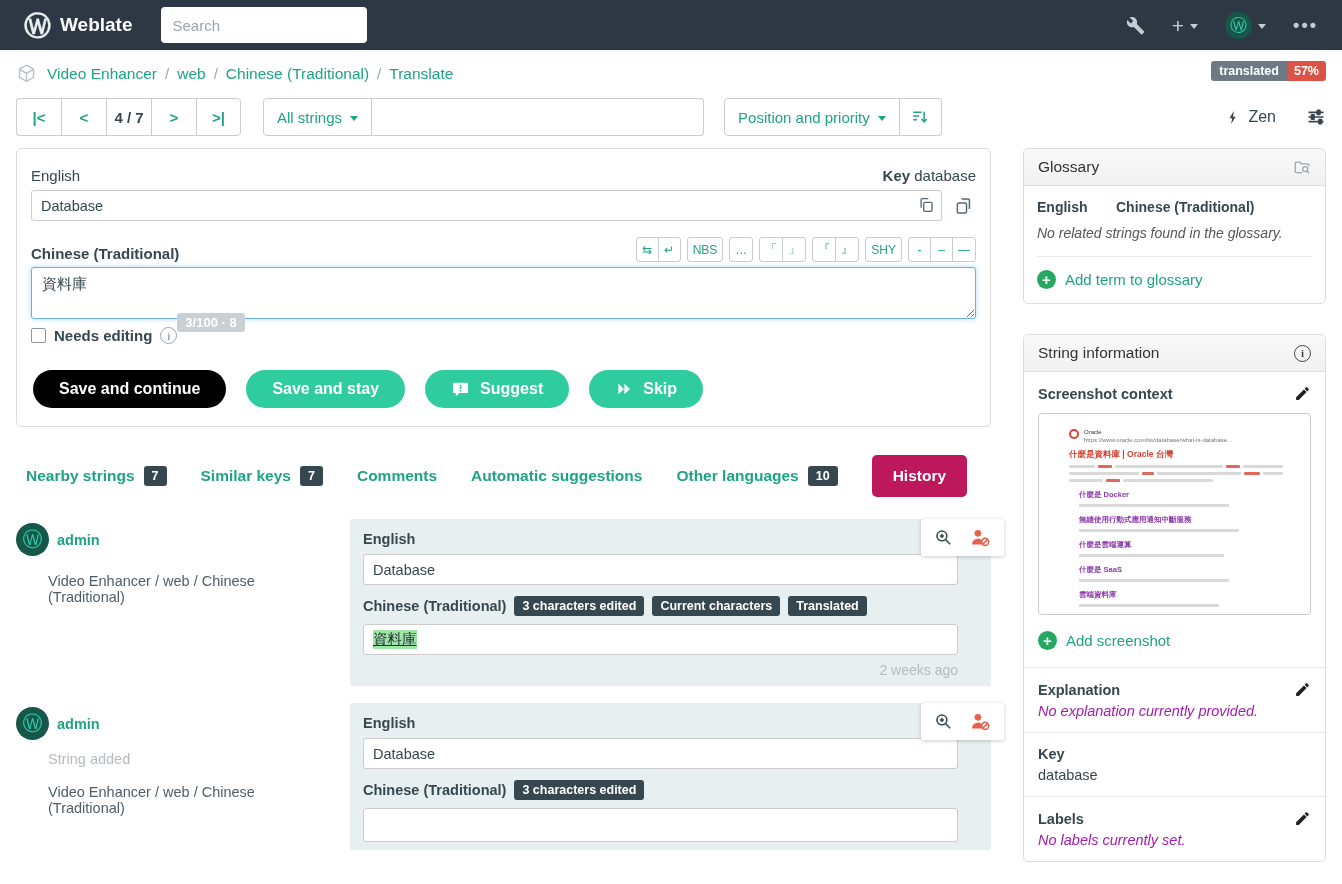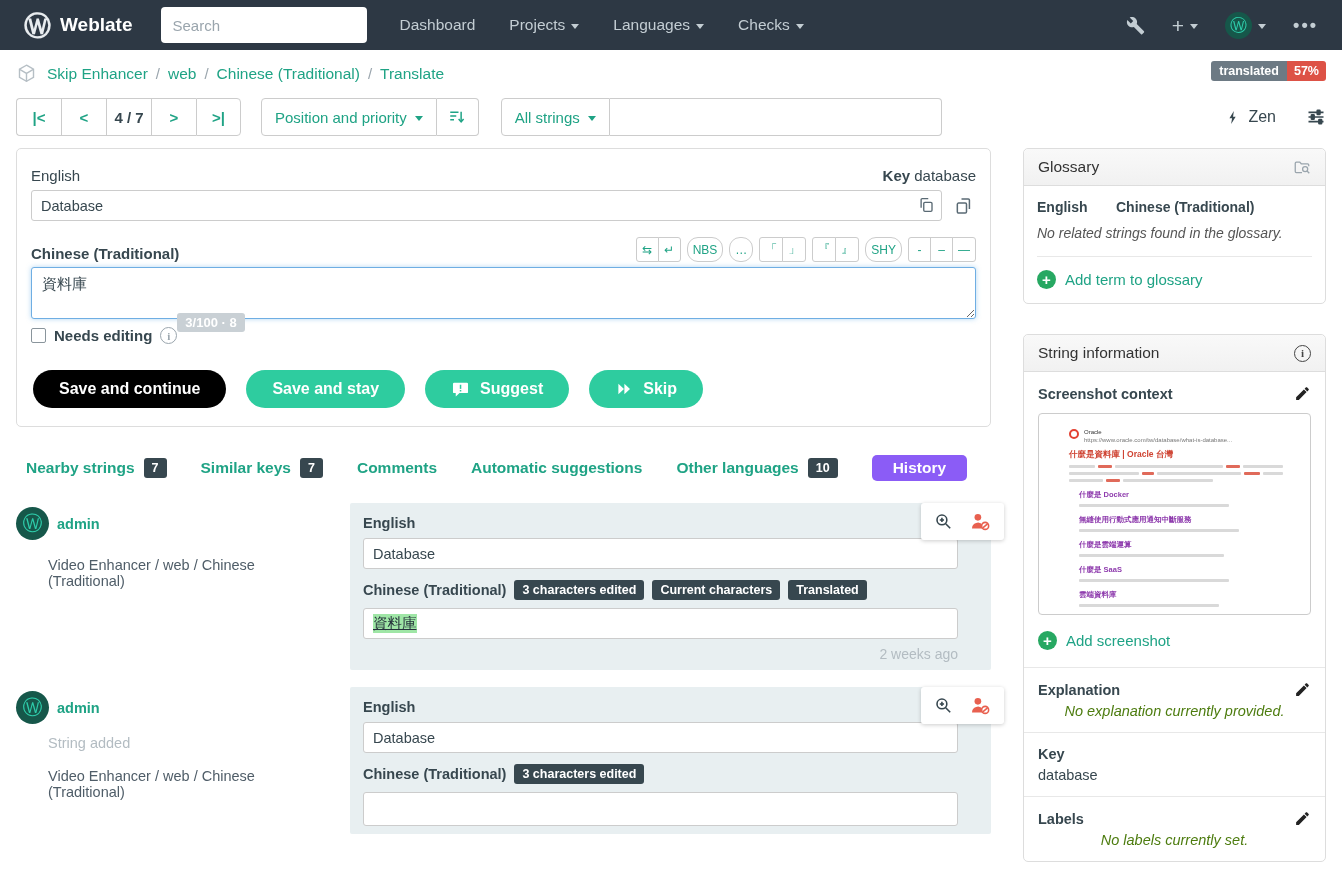--- a/index.html
+++ b/index.html
@@ -79,21 +79,21 @@
     align-items:center; padding:2px; }
   .t-row3 { display:flex; justify-content:space-between; align-items:flex-end; margin-top:16px; }
   .bold-label { font-weight:bold; font-size:15px; color:#37474f; }
   .chars { display:flex; gap:6px; }
   .char-grp { display:inline-flex; }
   .char-btn { min-width:23px; height:25px; padding:0 5px; border:1px solid #ccc; background:#fff;
     color:#1fa385; font-size:12px; display:inline-flex; align-items:center; justify-content:center;
     margin-left:-1px; cursor:pointer; }
   .char-grp .char-btn:first-child { margin-left:0; border-radius:3px 0 0 3px; }
   .char-grp .char-btn:last-child { border-radius:0 3px 3px 0; }
-  .char-grp .char-btn:only-child { border-radius:11px; }
+  .char-grp .char-btn:only-child { border-radius:3px; }
   .t-area { margin-top:5px; width:100%; height:52px; border:1px solid #6faee3; border-radius:3px;
     box-shadow:0 0 5px rgba(102,175,233,.5); padding:7px 10px; font-size:15px; font-family:inherit;
     color:#37474f; resize:vertical; outline:none; }
   .t-row5 { display:flex; align-items:flex-start; margin-top:5px; }
   .needs { display:flex; align-items:center; gap:8px; font-weight:bold; font-size:15px; cursor:pointer; }
   .cbx { width:15px; height:15px; border:1px solid #8a959c; border-radius:2px; background:#fff; }
   .info-i { width:17px; height:17px; border-radius:50%; border:1.5px solid #9aa5ad; color:#9aa5ad;
     font-size:11px; font-weight:bold; display:inline-flex; align-items:center; justify-content:center;
     font-family:"Liberation Serif", serif; }
   .count-badge { background:#c9d0d5; color:#fff; font-weight:bold; font-size:13px;
@@ -104,21 +104,21 @@
     font-family:inherit; }
   .pill-dark { background:#000000; }
   .pill-green { background:#2ecc9f; }
 
   
   .tabs { display:flex; align-items:center; gap:34px; margin:28px 10px 22px; }
   .tab { color:#1fa385; font-weight:bold; font-size:15.5px; display:flex; align-items:center;
     gap:9px; cursor:pointer; }
   .tab-badge { background:#37474f; color:#fff; font-size:12.5px; font-weight:bold;
     padding:3px 8px; border-radius:3px; }
-  .tab-active { background:#8b5cf6; color:#fff; padding:4px 21px; border-radius:5px; }
+  .tab-active { background:#be185d; color:#fff; padding:12px 21px; border-radius:5px; }
 
   
   .entry { display:flex; margin-bottom:17px; }
   .entry-left { width:334px; flex:none; padding-top:4px; }
   .e-user { display:flex; align-items:center; gap:8px; }
   .avatar { width:33px; height:33px; border-radius:50%; background:#16574a; color:#2eccaa;
     display:flex; align-items:center; justify-content:center;
     font-family:"DejaVu Sans", sans-serif; font-size:20px; cursor:pointer; }
   .e-name { color:#1fa385; font-weight:bold; font-size:14.5px; cursor:pointer; }
   .e-action { color:#b3bcc2; font-size:14.5px; margin:11px 0 0 32px; }
@@ -144,21 +144,21 @@
     border-bottom:1px solid #e8e8e8; }
   .add-link { display:flex; align-items:center; gap:9px; color:#1fa385; font-size:15px;
     padding:13px 0 8px; cursor:pointer; }
   .plus-circle { width:19px; height:19px; border-radius:50%; background:#27a862; color:#fff;
     display:flex; align-items:center; justify-content:center; font-size:15px; font-weight:bold;
     line-height:1; flex:none; }
   .si-sec { padding:13px 14px; border-bottom:1px solid #e8e8e8; }
   .si-sec:last-child { border-bottom:none; }
   .si-head { display:flex; justify-content:space-between; align-items:center; font-weight:bold;
     font-size:14.5px;text-align:right; }
-  .si-italic { font-style:italic; color:#4d7c0f; font-size:14.5px; margin-top:5px;text-align:center; }
+  .si-italic { font-style:italic; color:#a21caf; font-size:14.5px; margin-top:5px; }
   .si-value { font-size:14.5px; margin-top:5px; }
 
   
   .thumb { border:1px solid #ccc; border-radius:4px; margin-top:11px; height:202px; overflow:hidden;
     background:#fff; padding:14px 12px 10px 30px; cursor:pointer; }
   .th-site { display:flex; align-items:flex-start; gap:5px; }
   .th-favicon { width:10px; height:10px; border:2.5px solid #e34132; border-radius:50%; margin-top:1px; flex:none; }
   .th-sitename { font-size:6px; color:#333; line-height:1.4; }
   .th-url { font-size:6px; color:#777; line-height:1.4; }
   .th-title { color:#cf4332; font-size:8.5px; font-weight:bold; margin-top:4px; }
@@ -236,37 +236,20 @@
       <path d="M4.5 5l7.5 7-7.5 7zM12.5 5l7.5 7-7.5 7z" fill="#fff"></path>
     </symbol>
 </svg>
 
 <div class="navbar">
   <div class="brand">
     <span class="brand-logo">Ⓦ</span>
     <span>Weblate</span>
   </div>
   <input class="nav-search" placeholder="Search" style="">
-  <div class="nav-links">
-    <span class="nav-link">
-        <span>Dashboard</span>
-      </span>
-    <span class="nav-link">
-        <span>Projects</span>
-        <span class="caret"></span>
-      </span>
-    <span class="nav-link">
-        <span>Languages</span>
-        <span class="caret"></span>
-      </span>
-    <span class="nav-link">
-        <span>Checks</span>
-        <span class="caret"></span>
-      </span>
-  </div>
   <div class="nav-right">
     <span class="nav-ic">
         <svg class="ic" width="19" height="19" fill="#c3cdd3">
           <use href="#i-wrench"></use>
         </svg>
       </span>
     <span class="nav-ic">
         <span class="plus-glyph">+</span>
         <span class="caret"></span>
       </span>
@@ -275,58 +258,58 @@
         <span class="caret"></span>
       </span>
     <span class="dots">•••</span>
   </div>
 </div>
 
 <div class="crumb-row">
   <svg class="ic" width="21" height="21" color="#b6bfc5">
       <use href="#i-cube"></use>
     </svg>
-  <span class="crumb-link">Skip Enhancer</span>
+  <span class="crumb-link">Video Enhancer</span>
   <span class="crumb-sep">/</span>
   <span class="crumb-link">web</span>
   <span class="crumb-sep">/</span>
   <span class="crumb-link">Chinese (Traditional)</span>
   <span class="crumb-sep">/</span>
   <span class="crumb-link">Translate</span>
   <span class="pct-badge">
     <span class="pct-label">translated</span>
     <span class="pct-val">57%</span>
   </span>
 </div>
 
 <div class="toolbar">
   <span class="grp pager">
     <button class="tb-btn">|&lt;</button>
     <button class="tb-btn">&lt;</button>
     <button class="tb-btn pager-pos">4 / 7</button>
     <button class="tb-btn">&gt;</button>
     <button class="tb-btn">&gt;|</button>
   </span>
+  <span class="grp search-grp">
+    <button class="tb-btn filter-btn">
+        <span>All strings</span>
+        <span class="caret"></span>
+      </button>
+    <input style="">
+  </span>
   <span class="grp sort-grp">
     <button class="tb-btn sort-btn-label">
         <span>Position and priority</span>
         <span class="caret"></span>
       </button>
     <button class="tb-btn sort-btn-ic">
         <svg class="ic" width="18" height="18" color="#1fa385">
           <use href="#i-sortdown"></use>
         </svg>
       </button>
-  </span>
-  <span class="grp search-grp">
-    <button class="tb-btn filter-btn">
-        <span>All strings</span>
-        <span class="caret"></span>
-      </button>
-    <input style="">
   </span>
   <span class="tb-right">
     <span class="zen">
         <svg class="ic" width="15" height="17" fill="#37474f">
           <use href="#i-bolt"></use>
         </svg>
         <span>Zen</span>
       </span>
     <span>
         <svg class="ic" width="20" height="20" color="#37474f">

